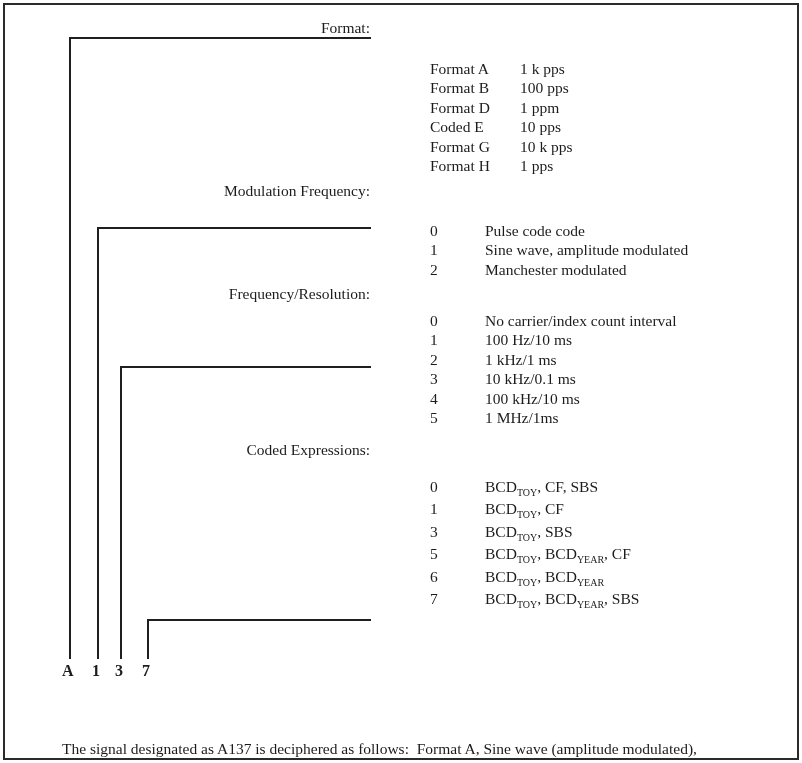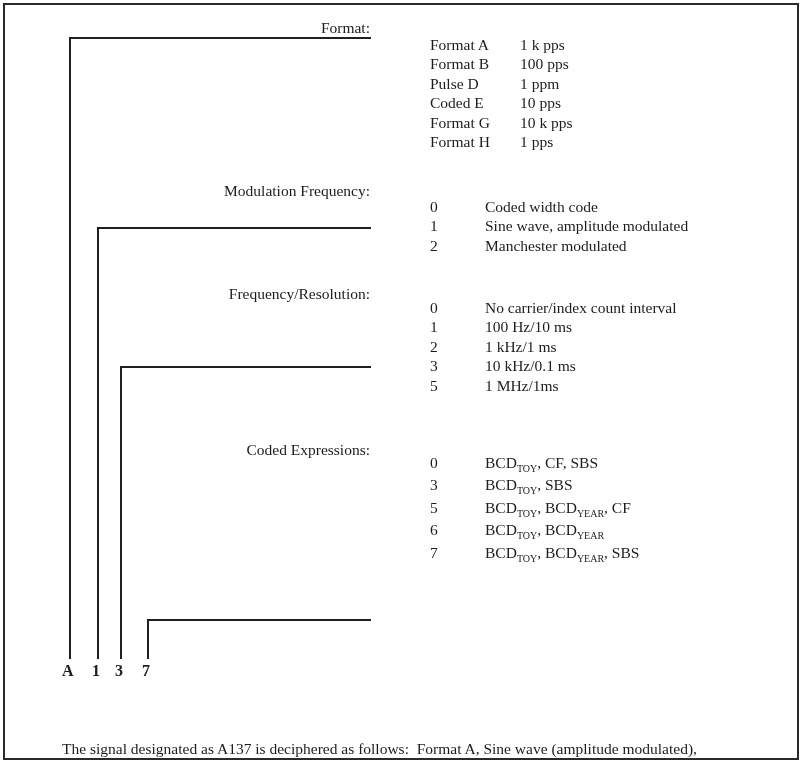--- a/index.html
+++ b/index.html
@@ -28,21 +28,21 @@
     white-space: nowrap;
   }
   .options {
     position: absolute;
     left: 430px;
     font-size: 15.5px;
   }
   .options .row { white-space: nowrap; }
   .lh19 .row { height: 19.4px; }
   .lh22 .row { height: 22.4px; }
-  .options .key { display: inline-block; width: 55px; }
+  .options .key { display: inline-block; width: 55px; margin-top: 24px; }
   .options.wide-key .key { width: 90px; }
   .line { position: absolute; background: #1f1f1f; }
   .digit {
     position: absolute;
     font-weight: bold;
     font-size: 16px;
   }
   .caption {
     position: absolute;
     left: 62px;
@@ -62,39 +62,41 @@
   <div class="frame"></div>
 
   <div class="section-label" style="top:19px">Format:</div>
   <div class="section-label" style="top:182px">Modulation Frequency:</div>
   <div class="section-label" style="top:285px">Frequency/Resolution:</div>
   <div class="section-label" style="top:441px">Coded Expressions:</div>
 
   <div class="options wide-key lh19" style="top:36px">
       <div class="row"><span class="key">Format A</span><span class="val">1 k pps</span></div>
       <div class="row"><span class="key">Format B</span><span class="val">100 pps</span></div>
-      <div class="row"><span class="key">Pulse D</span><span class="val">1 ppm</span></div>
+      <div class="row"><span class="key">Format D</span><span class="val">1 ppm</span></div>
       <div class="row"><span class="key">Coded E</span><span class="val">10 pps</span></div>
       <div class="row"><span class="key">Format G</span><span class="val">10 k pps</span></div>
       <div class="row"><span class="key">Format H</span><span class="val">1 pps</span></div>
     </div>
   <div class="options lh19" style="top:198px">
-      <div class="row"><span class="key">0</span><span class="val">Coded width code</span></div>
+      <div class="row"><span class="key">0</span><span class="val">Pulse code code</span></div>
       <div class="row"><span class="key">1</span><span class="val">Sine wave, amplitude modulated</span></div>
       <div class="row"><span class="key">2</span><span class="val">Manchester modulated</span></div>
     </div>
-  <div class="options lh19" style="top:299px">
+  <div class="options lh19" style="top:288px">
       <div class="row"><span class="key">0</span><span class="val">No carrier/index count interval</span></div>
       <div class="row"><span class="key">1</span><span class="val">100 Hz/10 ms</span></div>
       <div class="row"><span class="key">2</span><span class="val">1 kHz/1 ms</span></div>
       <div class="row"><span class="key">3</span><span class="val">10 kHz/0.1 ms</span></div>
+      <div class="row"><span class="key">4</span><span class="val">100 kHz/10 ms</span></div>
       <div class="row"><span class="key">5</span><span class="val">1 MHz/1ms</span></div>
     </div>
   <div class="options lh22" style="top:454px">
       <div class="row"><span class="key">0</span><span class="val">BCD<sub>TOY</sub>, CF, SBS</span></div>
+      <div class="row"><span class="key">1</span><span class="val">BCD<sub>TOY</sub>, CF</span></div>
       <div class="row"><span class="key">3</span><span class="val">BCD<sub>TOY</sub>, SBS</span></div>
       <div class="row"><span class="key">5</span><span class="val">BCD<sub>TOY</sub>, BCD<sub>YEAR</sub>, CF</span></div>
       <div class="row"><span class="key">6</span><span class="val">BCD<sub>TOY</sub>, BCD<sub>YEAR</sub></span></div>
       <div class="row"><span class="key">7</span><span class="val">BCD<sub>TOY</sub>, BCD<sub>YEAR</sub>, SBS</span></div>
     </div>
 
   <div class="line" style="left:69px;  top:37px;  width:302px; height:2px"></div>
   <div class="line" style="left:69px;  top:37px;  width:2px;   height:622px"></div>
 
   <div class="line" style="left:97px;  top:227px; width:274px; height:2px"></div>

